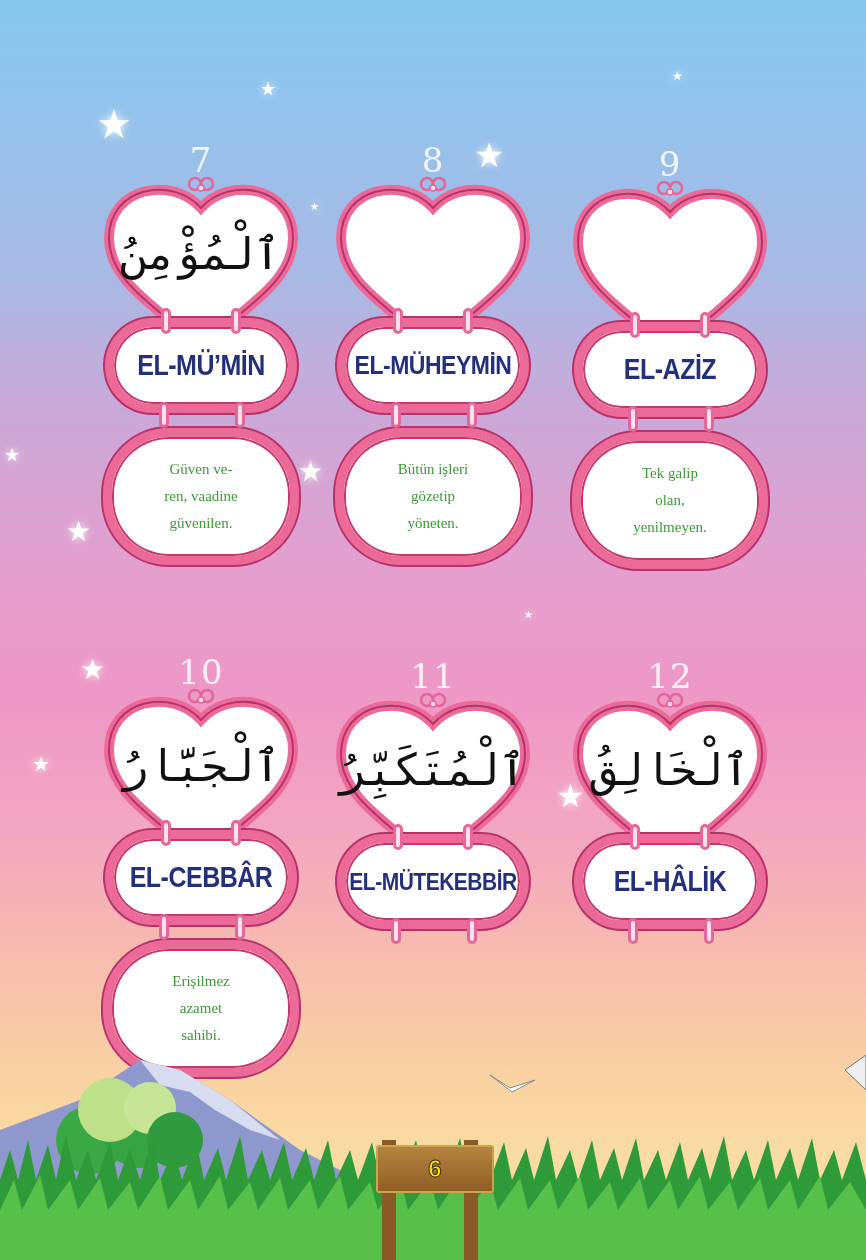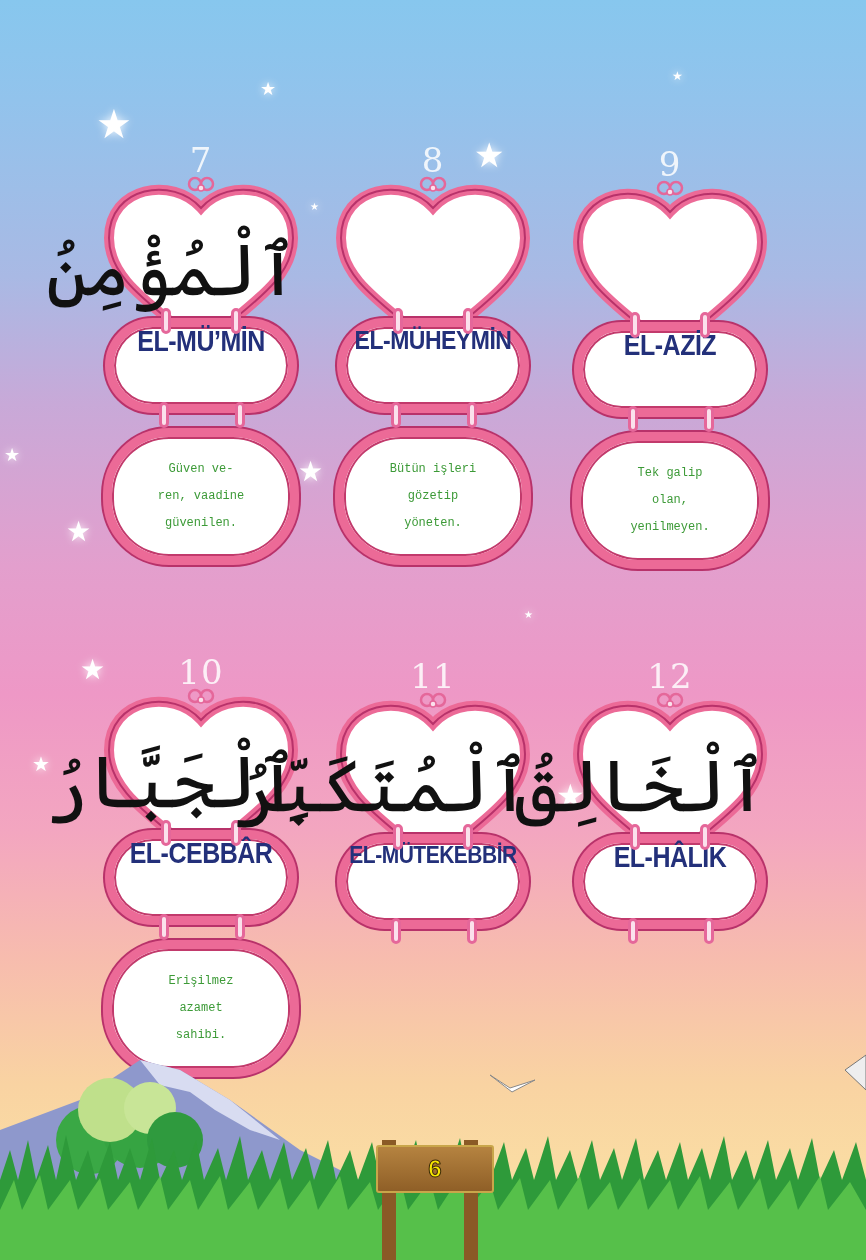--- a/index.html
+++ b/index.html
@@ -10,34 +10,34 @@
       #87c7ee 0%, #92c3ec 8%, #a9b9e4 22%, #c8a9d8 32%, #e39fcd 45%,
       #ee98c6 55%, #f3a6c0 66%, #f7bcae 76%, #f9d3a2 86%, #fbe6a4 100%); }
   .star { position:absolute; color:#fff; line-height:1;
     text-shadow:0 0 8px rgba(255,255,255,0.9); }
   .card { position:absolute; width:196px; height:400px; }
   .num { position:absolute; left:0; right:0; top:0; text-align:center;
     font-family:"DejaVu Serif", serif; font-size:34px; color:#fff;
     opacity:0.85; letter-spacing:1px; }
   .heart { position:absolute; left:0; top:40px; width:196px; height:170px; }
   .arabic { position:absolute; left:0; right:0; top:88px; text-align:center;
-    font-family:Liberation Sans, sans-serif; font-size:72px; color:#111;
+    font-family:Liberation Mono, monospace; font-size:44px; color:#111;
     direction:rtl; }
   .namebox { position:absolute; left:2px; top:178px; width:192px; height:95px;
     background:#fff; border:9px solid #ec6a97; border-radius:48px;
     box-shadow: inset 0 0 0 2px #c23a6c, 0 0 0 2px #b8326a;
-    box-sizing:border-box; display:flex; align-items:flex-start; justify-content:center; }
+    box-sizing:border-box; display:flex; align-items:center; justify-content:center; }
   .name { font-family:"Liberation Sans", sans-serif; font-weight:bold;
     font-size:25px; color:#23307a; letter-spacing:-0.5px; white-space:nowrap;
     transform:scaleY(1.15); }
   .descbox { position:absolute; left:0; top:288px; width:196px; height:137px;
     background:#fff; border:9px solid #ec6a97; border-radius:66px;
     box-shadow: inset 0 0 0 2px #c23a6c, 0 0 0 2px #b8326a;
     box-sizing:border-box; display:flex; align-items:center; justify-content:center; }
-  .desc { font-family:Liberation Mono, monospace; font-size:12px; line-height:27px;
+  .desc { font-family:Liberation Serif, serif; font-size:15px; line-height:27px;
     color:#3c9a37; text-align:center; white-space:pre-line; }
   .ring { position:absolute; width:10px; height:26px; border:3px solid #e5679a;
     background:#fbe1ec; border-radius:6px; box-sizing:border-box; }
   .bow { position:absolute; left:83px; top:36px; width:30px; height:16px; }
   .scene { position:absolute; left:0; right:0; bottom:0; height:230px; }
   .sign { position:absolute; left:376px; top:1145px; width:114px; height:44px;
     background:linear-gradient(180deg,#b58340,#8f5f27); border:2px solid #c9a64a;
     border-radius:3px; display:flex; align-items:center; justify-content:center; }
   .sign span { font-family:"Liberation Sans", sans-serif; font-weight:bold;
     font-size:24px; color:#f7e600; -webkit-text-stroke:1px #3b2a0a; }

